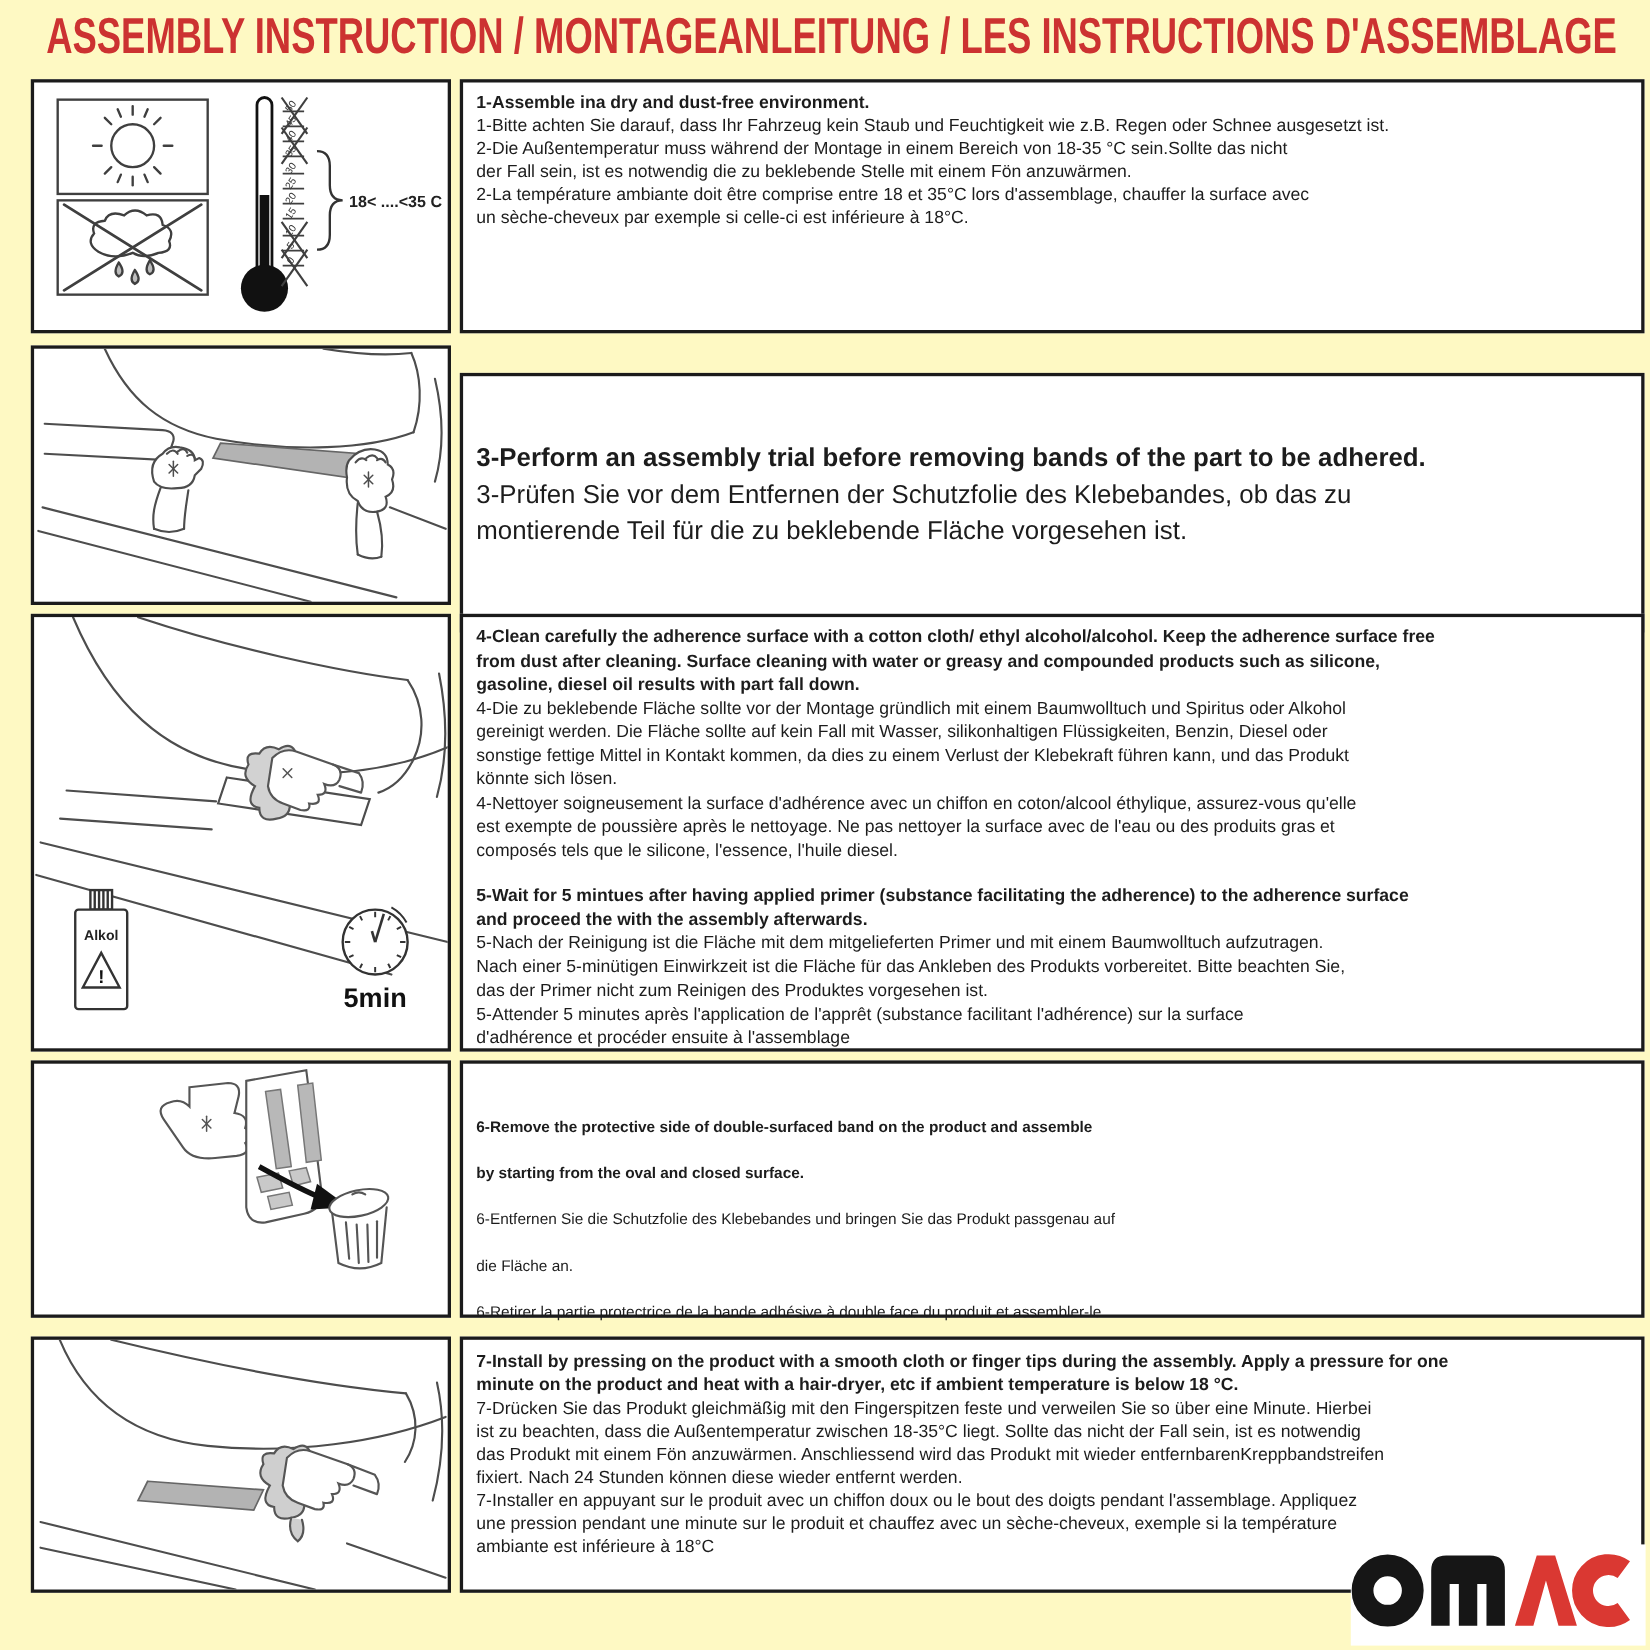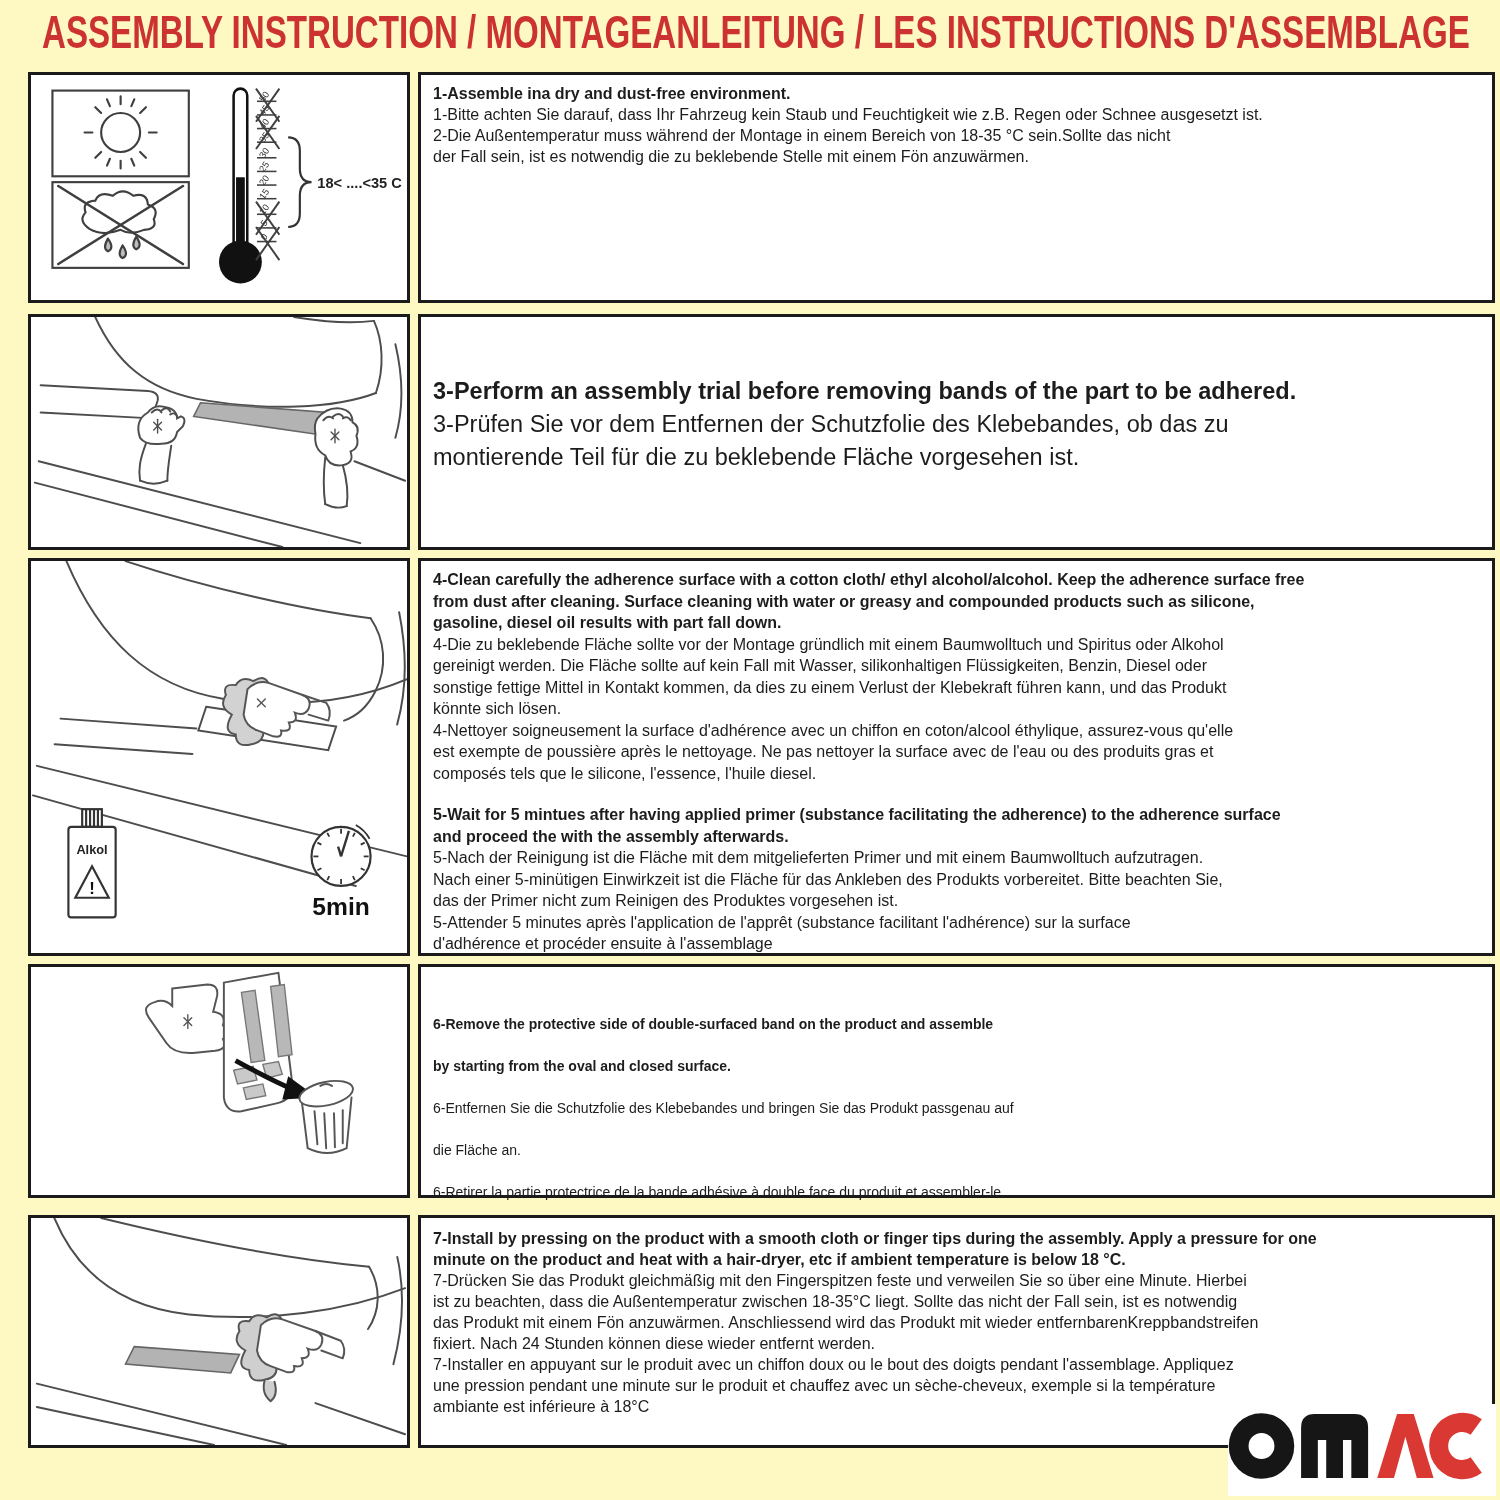--- a/index.html
+++ b/index.html
@@ -13,21 +13,21 @@
     white-space:nowrap; letter-spacing:0px;
     transform:scaleX(0.72); transform-origin:left top; line-height:48px;
   }
   .box {
     position:absolute; border:3px solid #1b1b1b; background:#fff; box-sizing:border-box;
   }
   .illus { position:absolute; inset:0; width:100%; height:100%; }
   .txt { padding:8px 14px 0 12px; }
   .txt p { margin:0; white-space:pre-line; }
   .small p { font-size:16px; line-height:21px; }
-  .mid3  { padding-top:58px; }
+  .mid3  { padding-top:58px;margin-top:25px; }
   .mid3 p { font-size:23.5px; line-height:33px; }
   .mid4  { padding-top:36px; }
   .mid4 p { font-size:14px; line-height:42px; }
   .s3 p  { line-height:21.5px; }
   p.b { font-weight:bold; }
   .gap { margin-top:20px !important; }
   .logo {
     position:absolute; left:1228px; top:1404px; width:268px; height:92px;
     background:#fff; z-index:3;
   }
@@ -113,20 +113,22 @@
       <path d="M262,64 Q274,64 274,78 L274,96 Q274,110 286,110 Q274,110 274,124 L274,142 Q274,156 262,156" fill="none" stroke="#333" stroke-width="2.2"></path>
       <text x="292" y="116" font-size="15" font-weight="bold" fill="#222">18&lt; ....&lt;35 C</text>
     </svg>
   </div>
 
   <div class="box txt small" style="left:418px;top:72px;width:1077px;height:231px">
     <p class="b">1-Assemble ina dry and dust-free environment.</p>
     <p>1-Bitte achten Sie darauf, dass Ihr Fahrzeug kein Staub und Feuchtigkeit wie z.B. Regen oder Schnee ausgesetzt ist.</p>
     <p>2-Die Außentemperatur muss während der Montage in einem Bereich von 18-35 °C  sein.Sollte das nicht
 der Fall sein, ist es notwendig die zu beklebende Stelle mit einem Fön anzuwärmen.</p>
+    <p>2-La température ambiante doit être comprise entre 18 et 35°C lors d'assemblage, chauffer la surface avec
+un sèche-cheveux par exemple si celle-ci est inférieure à 18°C.</p>
   </div>
 
   <div class="box" style="left:28px;top:314px;width:382px;height:236px">
     <svg class="illus" viewBox="0 0 382 236">
       <g stroke="#4d4d4d" stroke-width="2" fill="none" stroke-linecap="round">
         <path d="M64,0 C86,48 118,74 168,84 C240,97 310,94 352,78"></path>
         <path d="M352,78 C361,52 359,24 350,4"></path>
         <path d="M268,0 Q316,8 350,4"></path>
         <path d="M372,28 C380,62 380,96 372,124"></path>
         <path d="M8,70 L118,76 Q130,77 128,86 L122,104 L8,98"></path>

